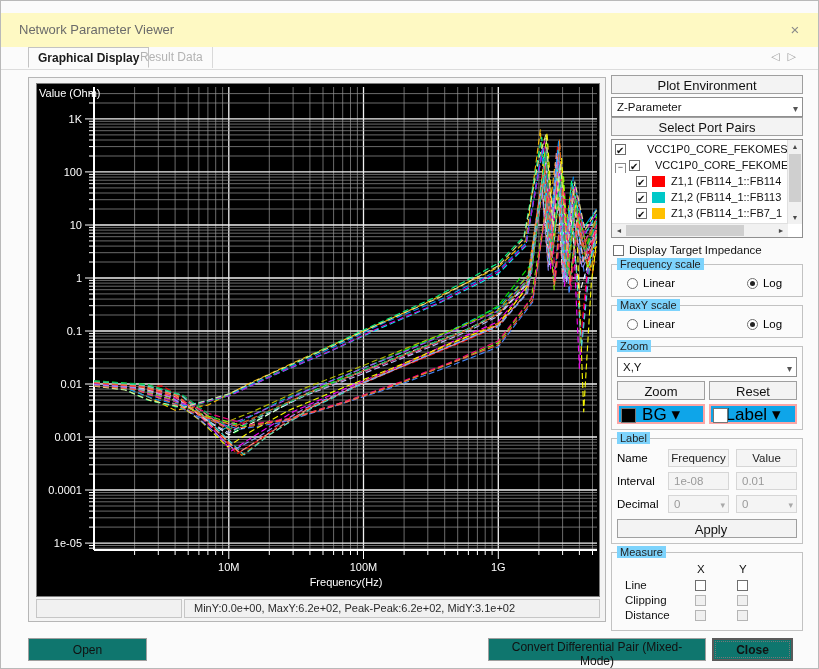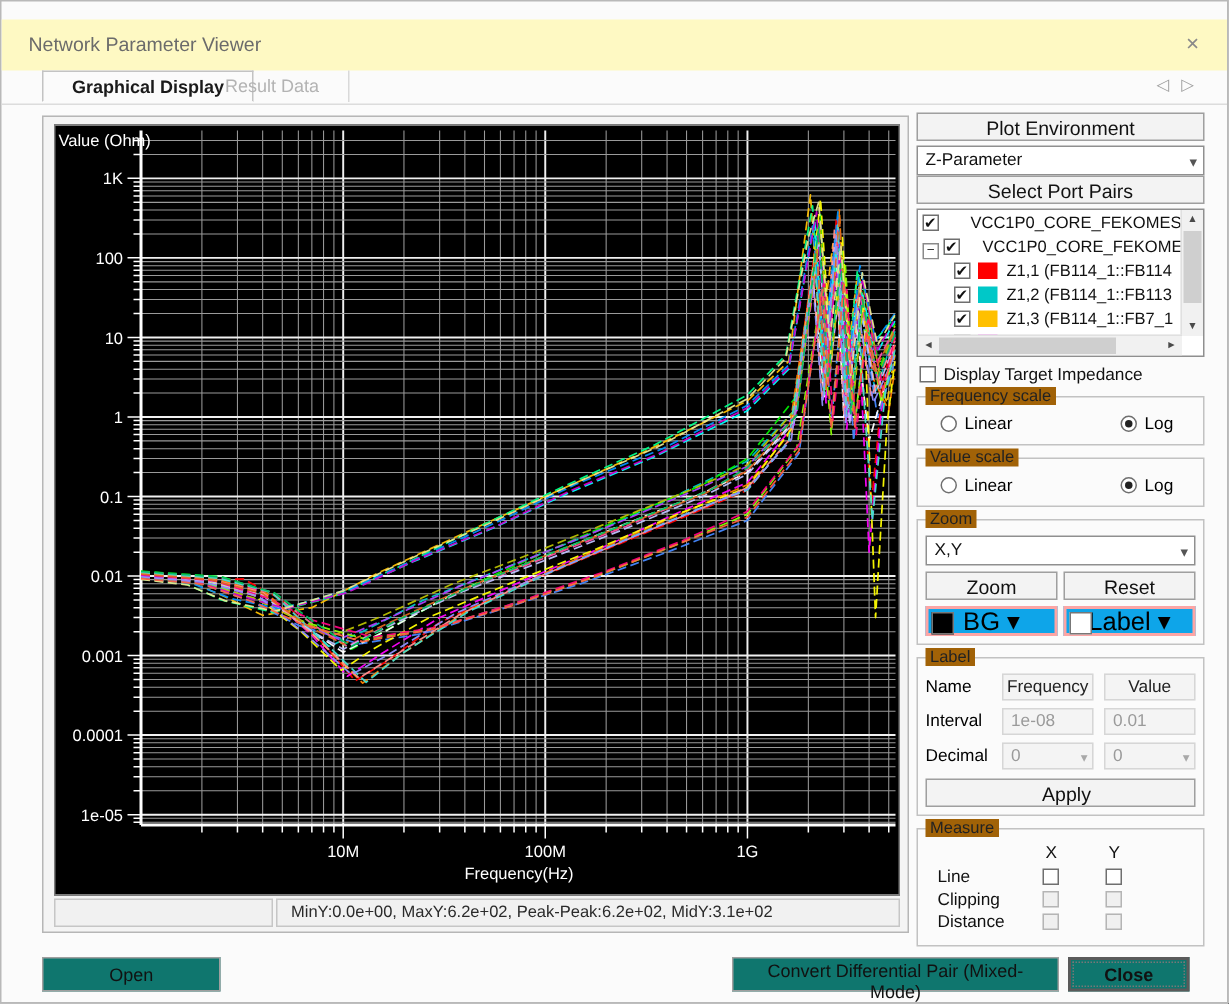--- a/index.html
+++ b/index.html
@@ -3,21 +3,21 @@
 <meta charset="utf-8">
 <style>
   html,body{margin:0;padding:0;background:#e8e8e8;font-family:"Liberation Sans","DejaVu Sans",sans-serif;}
   .window{position:relative;width:819px;height:669px;background:#fbfbfb;border:1px solid #b9b9b9;box-sizing:border-box;overflow:hidden;}
   
   .titlebar{position:absolute;left:0;top:12px;right:0;height:34px;background:#fef9c3;}
   .title-text{position:absolute;left:18px;top:9px;font-size:13px;color:#6b6b6b;}
   .close-x{position:absolute;right:12px;top:6px;width:22px;height:22px;text-align:center;line-height:22px;font-size:15px;color:#8a8a8a;cursor:default;}
   
   .tabstrip{position:absolute;left:0;top:46px;right:0;height:22px;border-bottom:1px solid #dcdcdc;}
-  .tab{position:absolute;top:0;height:21px;line-height:21px;padding:0 19px;font-size:12px;box-sizing:border-box;}
+  .tab{position:absolute;top:0;height:21px;line-height:21px;padding:0 9px;font-size:12px;box-sizing:border-box;}
   .tab.active{left:27px;border:1px solid #c3c3c3;border-bottom:1px solid #fbfbfb;background:#fbfbfb;font-weight:bold;color:#1a1a1a;}
   .tab.inactive{left:130px;color:#b3b3b3;border-right:1px solid #d9d9d9;}
   .tab-arrows{position:absolute;right:14px;top:3px;font-size:11px;color:#9d9d9d;letter-spacing:8px;}
   
   .chart-frame{position:absolute;left:27px;top:76px;width:578px;height:545px;border:1px solid #b6b6b6;background:#f4f4f4;box-sizing:border-box;}
   .chart-black{position:absolute;left:7px;top:5px;width:564px;height:514px;background:#000;border:1px solid #7d7d7d;box-sizing:border-box;}
   .chart-black svg{display:block;}
   .status-row{position:absolute;left:7px;top:521px;width:564px;height:19px;display:flex;gap:2px;}
   .status-cell{border:1px solid #c6c6c6;background:#f1f1f1;box-sizing:border-box;height:19px;}
   .status-left{width:146px;}
@@ -42,21 +42,21 @@
   .trow .swatch{display:inline-block;width:13px;height:11px;vertical-align:-2px;margin-right:6px;}
   .vsb{position:absolute;right:0;top:0;bottom:13px;width:14px;background:#f1f1f1;border-left:1px solid #e0e0e0;}
   .hsb{position:absolute;left:0;right:14px;bottom:0;height:13px;background:#f1f1f1;border-top:1px solid #e0e0e0;}
   .sb-btn{position:absolute;width:14px;height:13px;font-size:7px;color:#4a4a4a;text-align:center;line-height:13px;}
   .vsb .up{top:0;} .vsb .dn{bottom:0;}
   .hsb .lf{left:0;} .hsb .rt{right:0;}
   .vsb .thumb{position:absolute;left:1px;right:1px;top:14px;height:48px;background:#cfcfcf;}
   .hsb .thumb{position:absolute;top:1px;bottom:1px;left:14px;width:118px;background:#cfcfcf;}
   .check-row{margin:6px 0 2px 2px;font-size:11.5px;}
   .group{position:relative;border:1px solid #c2c2c2;margin-top:8px;padding:10px 5px 5px 5px;box-sizing:border-box;}
-  .gtitle{position:absolute;top:-7px;left:5px;background:#a16207;padding:0 3px;font-size:11px;color:#222;}
+  .gtitle{position:absolute;top:-7px;left:5px;background:#7dd3fc;padding:0 3px;font-size:11px;color:#222;}
   .two-radio{display:flex;font-size:11.5px;padding:2px 0 2px 10px;}
   .two-radio .opt2{margin-left:72px;}
   .zrow{display:flex;gap:4px;margin-top:4px;}
   .zrow .half{flex:1;}
   .color-combo{position:relative;height:20px;background:#0ea5e9;border:2px solid #fca5a5;box-sizing:border-box;font-size:17px;line-height:18px;text-align:center;}
   .color-combo .sw{position:absolute;left:2px;top:2px;width:13px;height:13px;border:1px solid #777;}
   .label-grid{display:grid;grid-template-columns:44px 1fr 1fr;gap:5px 7px;align-items:center;font-size:11.5px;}
   .flatfield{height:18px;border:1px solid #d6d6d6;background:#f4f4f4;box-sizing:border-box;line-height:16px;text-align:center;color:#222;}
   .grayfield{height:18px;border:1px solid #d6d6d6;background:#f4f4f4;box-sizing:border-box;line-height:16px;padding-left:5px;color:#9a9a9a;text-align:left;}
   .graycombo{position:relative;height:18px;border:1px solid #d6d6d6;background:#f4f4f4;box-sizing:border-box;line-height:16px;padding-left:5px;color:#9a9a9a;}
@@ -398,21 +398,21 @@
 
     <div class="group">
       <span class="gtitle">Frequency scale</span>
       <div class="two-radio">
         <span class="opt1"><span class="radio"></span><span>Linear</span></span>
         <span class="opt2"><span class="radio on"></span><span>Log</span></span>
       </div>
     </div>
 
     <div class="group">
-      <span class="gtitle">Value scale</span>
+      <span class="gtitle">MaxY scale</span>
       <div class="two-radio">
         <span class="opt1"><span class="radio"></span><span>Linear</span></span>
         <span class="opt2"><span class="radio on"></span><span>Log</span></span>
       </div>
     </div>
 
     <div class="group">
       <span class="gtitle">Zoom</span>
       <div class="combo">
         <span>X,Y</span>

